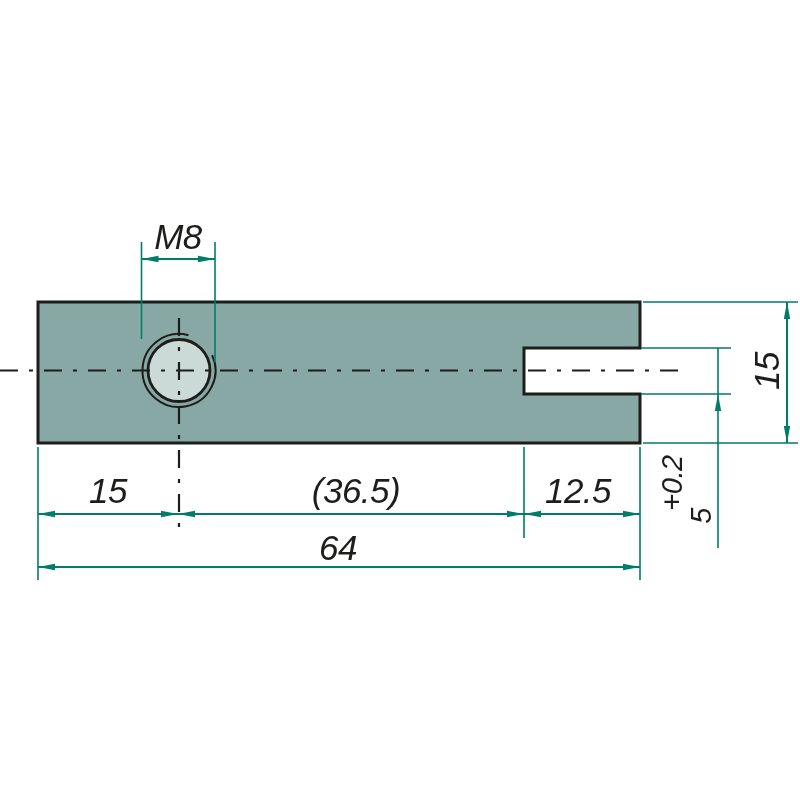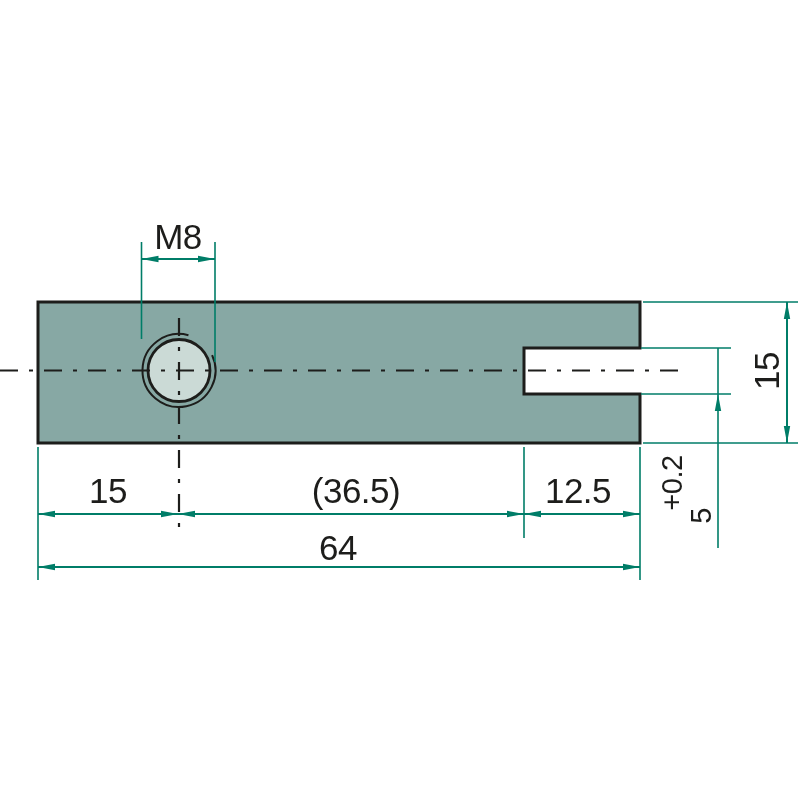--- a/index.html
+++ b/index.html
@@ -8,20 +8,21 @@
     background: #ffffff;
     width: 800px;
     height: 800px;
     overflow: hidden;
   }
   .stage {
     position: relative;
     width: 800px;
     height: 612px;
     background: #ffffff;
+    font-style: italic;
   }
   svg { display: block; }
 
   .part-outline {
     fill: #87A8A4;
     stroke: #1D1D1B;
     stroke-width: 3;
     stroke-linejoin: miter;
   }
   .hole-inner {

